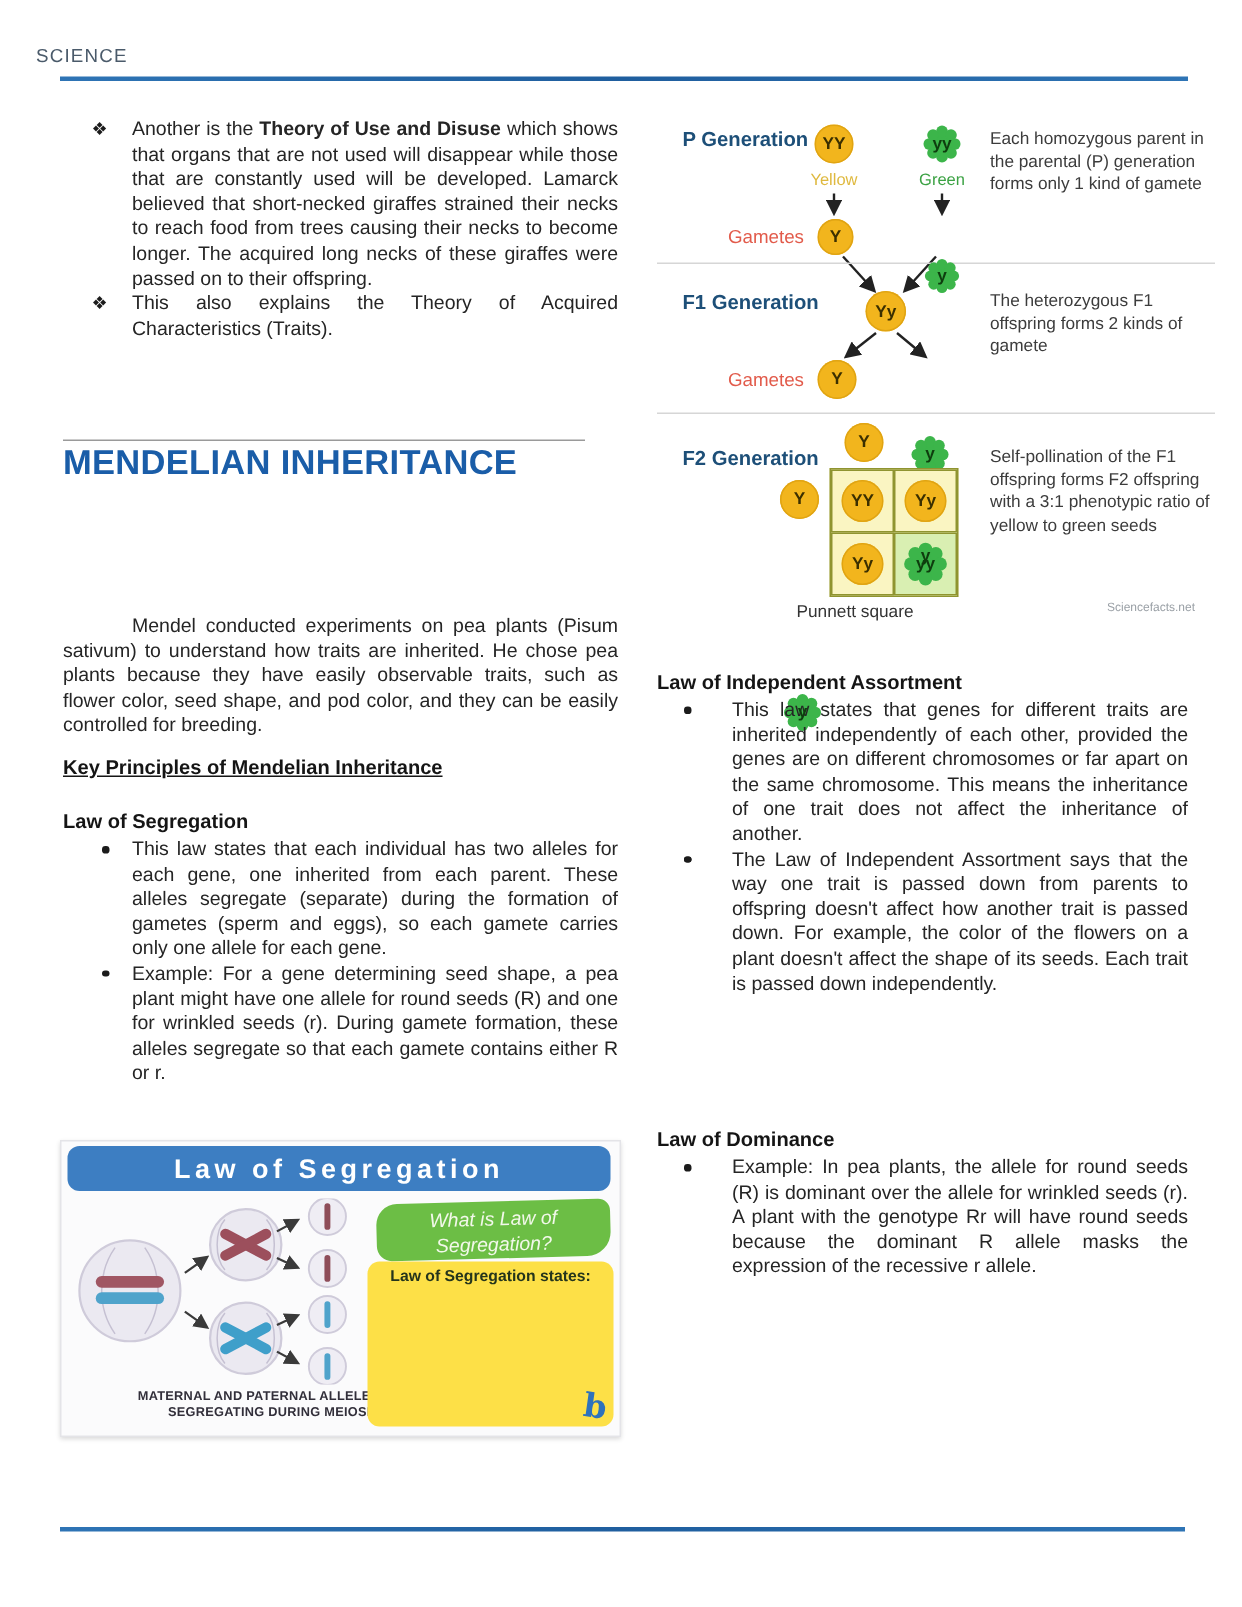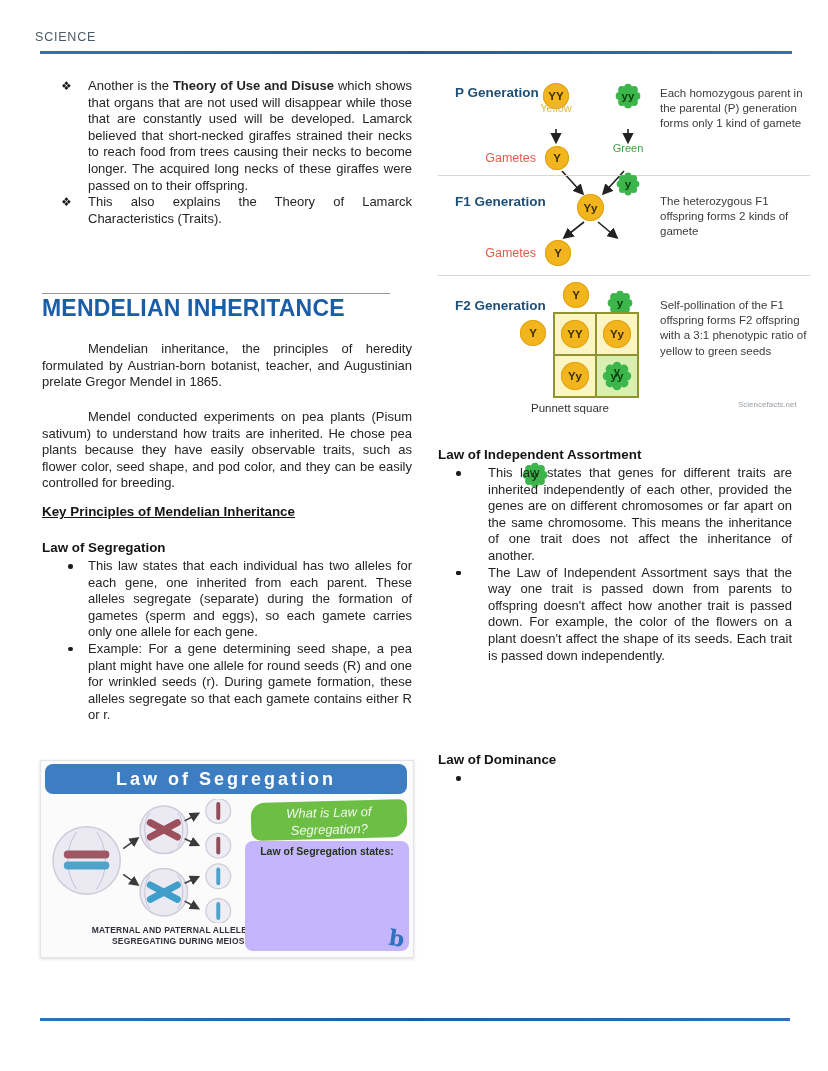--- a/index.html
+++ b/index.html
@@ -4,21 +4,21 @@
 <style>
   html,body { margin:0; padding:0; background:#ffffff; }
   .page {
     position:relative; width:828px; height:1071px; background:#ffffff;
     font-family:"Liberation Sans","DejaVu Sans",sans-serif; color:#252525;
     overflow:hidden;
   }
   .abs { position:absolute; }
 
   
-  .doc-header-title { left:35px; top:30px; font-size:12.5px; letter-spacing:.8px; color:#4A5A6A; }
+  .doc-header-title { left:24px; top:30px; font-size:12.5px; letter-spacing:.8px; color:#4A5A6A; }
   .rule-top   { left:40px; top:51px;  width:752px; height:3px; background:linear-gradient(90deg,#2E74B5,#1F5E9E,#2E74B5); }
   .rule-bottom{ left:40px; top:1018px;width:750px; height:3px; background:linear-gradient(90deg,#2E74B5,#1F5E9E,#2E74B5); }
 
   
   .body-text { font-size:13px; line-height:16.6px; text-align:justify; color:#252525; }
   .h1 { font-size:23px; font-weight:bold; color:#1A5DA8; letter-spacing:.2px; }
   .h-sub { font-size:13.4px; font-weight:bold; color:#151515; }
   .underline { text-decoration:underline; }
   .para { text-indent:46px; }
 
@@ -62,50 +62,49 @@
   .ig-band { position:absolute; left:4px; top:3px; width:362px; height:30px; border-radius:8px;
     background:#3D7EC2; color:#fff; font-weight:bold; font-size:18px; letter-spacing:3px;
     text-align:center; line-height:30px; }
   .ig-caption { position:absolute; left:2px; top:164px; width:210px; text-align:right;
     font-size:8.5px; font-weight:bold; color:#322F3A; line-height:10.5px; letter-spacing:.2px; }
   .ig-qband { position:absolute; left:210px; top:40px; width:156px; height:38px;
     background:#6CBE45; border-radius:14px 8px 16px 10px; transform:rotate(-1.5deg);
     color:#F2F8EA; font-style:italic; font-size:13px; text-align:center; line-height:17px; padding-top:3px;
     box-sizing:border-box; }
   .ig-panel { position:absolute; left:204px; top:80px; width:164px; height:110px;
-    background:#c4b5fd; border-radius:8px; color:#25351C; font-weight:bold; font-size:10.5px;
+    background:#fde047; border-radius:8px; color:#25351C; font-weight:bold; font-size:10.5px;
     line-height:12.6px; text-align:center; padding:4px 6px; box-sizing:border-box; overflow:hidden; }
   .ig-logo { position:absolute; left:348px; top:164px; font-size:22px; font-weight:bold;
     color:#2E72BC; font-family:"DejaVu Serif",serif; transform:rotate(8deg); }
   .meiosis { position:absolute; left:6px; top:38px; }
 </style>
 </head>
 <body>
 
 <div class="page">
 
   <div class="abs doc-header-title">SCIENCE</div>
   <div class="abs rule-top"></div>
 
   <div class="abs body-text" style="left:42px; top:78px; width:370px;">
     <div class="li">
       <span class="dmark">❖</span>
       <span>Another is the </span><b>Theory of Use and Disuse</b><span> which shows that organs that are not used will disappear while those that are constantly used will be developed. Lamarck believed that short-necked giraffes strained their necks to reach food from trees causing their necks to become longer. The acquired long necks of these giraffes were passed on to their offspring.</span>
     </div>
     <div class="li">
       <span class="dmark">❖</span>
-      <span>This also explains the Theory of Lamarck Characteristics (Traits).</span>
+      <span>This also explains the Theory of Acquired Characteristics (Traits).</span>
     </div>
   </div>
 
   <div class="abs divider" style="left:42px; top:293px; width:348px;"></div>
 
   <div class="abs h1" style="left:42px; top:295px;">MENDELIAN INHERITANCE</div>
 
-  <div class="abs body-text para" style="left:42px; top:341px; width:370px;">Mendelian inheritance, the principles of heredity formulated by Austrian-born botanist, teacher, and Augustinian prelate Gregor Mendel in 1865.</div>
   <div class="abs body-text para" style="left:42px; top:409px; width:370px;">Mendel conducted experiments on pea plants (Pisum sativum) to understand how traits are inherited. He chose pea plants because they have easily observable traits, such as flower color, seed shape, and pod color, and they can be easily controlled for breeding.</div>
 
   <div class="abs h-sub underline" style="left:42px; top:504px;">Key Principles of Mendelian Inheritance</div>
 
   <div class="abs h-sub" style="left:42px; top:540px;">Law of Segregation</div>
   <div class="abs body-text" style="left:42px; top:558px; width:370px;">
     <div class="li">
       <span class="dot"></span>
       <span>This law states that each individual has two alleles for each gene, one inherited from each parent. These alleles segregate (separate) during the formation of gametes (sperm and eggs), so each gamete carries only one allele for each gene.</span>
     </div>
@@ -218,22 +217,22 @@
         <circle cx="33" cy="20" r="6"></circle>
             <circle cx="29.2" cy="29.2" r="6"></circle>
             <circle cx="20" cy="33" r="6"></circle>
         <circle cx="10.8" cy="29.2" r="6"></circle>
             <circle cx="7" cy="20" r="6"></circle>
             <circle cx="10.8" cy="10.8" r="6"></circle>
       </g>
         </svg>
       <span class="blob-label">yy</span>
     </div>
-    <div class="pheno yellow" style="left:88px; top:32px;text-align:center;">Yellow</div>
-    <div class="pheno green" style="left:160px; top:44px;margin-top:28px;">Green</div>
+    <div class="pheno yellow" style="left:88px; top:44px;text-align:center;">Yellow</div>
+    <div class="pheno green" style="left:160px; top:44px;">Green</div>
     <div class="note" style="top:16px;">Each homozygous parent in the parental (P) generation forms only 1 kind of gamete</div>
 
     <div class="gam-label" style="top:81px;">Gametes</div>
     <div class="seed ycirc abs" style="left:107px; top:76px; width:24px; height:24px;">
       <span>Y</span>
     </div>
     <div class="blob abs seed" style="left:178px; top:76px; width:24px; height:24px;">
       <svg viewBox="0 0 40 40">
           <g fill="#3CB54A">
         <circle cx="20" cy="20" r="13"></circle>
@@ -370,17 +369,18 @@
     <div class="rli">
       <span class="dot"></span>
       <span>The Law of Independent Assortment says that the way one trait is passed down from parents to offspring doesn't affect how another trait is passed down. For example, the color of the flowers on a plant doesn't affect the shape of its seeds. Each trait is passed down independently.</span>
     </div>
   </div>
 
   <div class="abs h-sub" style="left:438px; top:752px;">Law of Dominance</div>
   <div class="abs body-text" style="left:438px; top:770px; width:354px;">
     <div class="rli">
       <span class="dot"></span>
+      <span>Example: In pea plants, the allele for round seeds (R) is dominant over the allele for wrinkled seeds (r). A plant with the genotype Rr will have round seeds because the dominant R allele masks the expression of the recessive r allele.</span>
     </div>
   </div>
 
   <div class="abs rule-bottom"></div>
 </div>
 
 </body></html>

